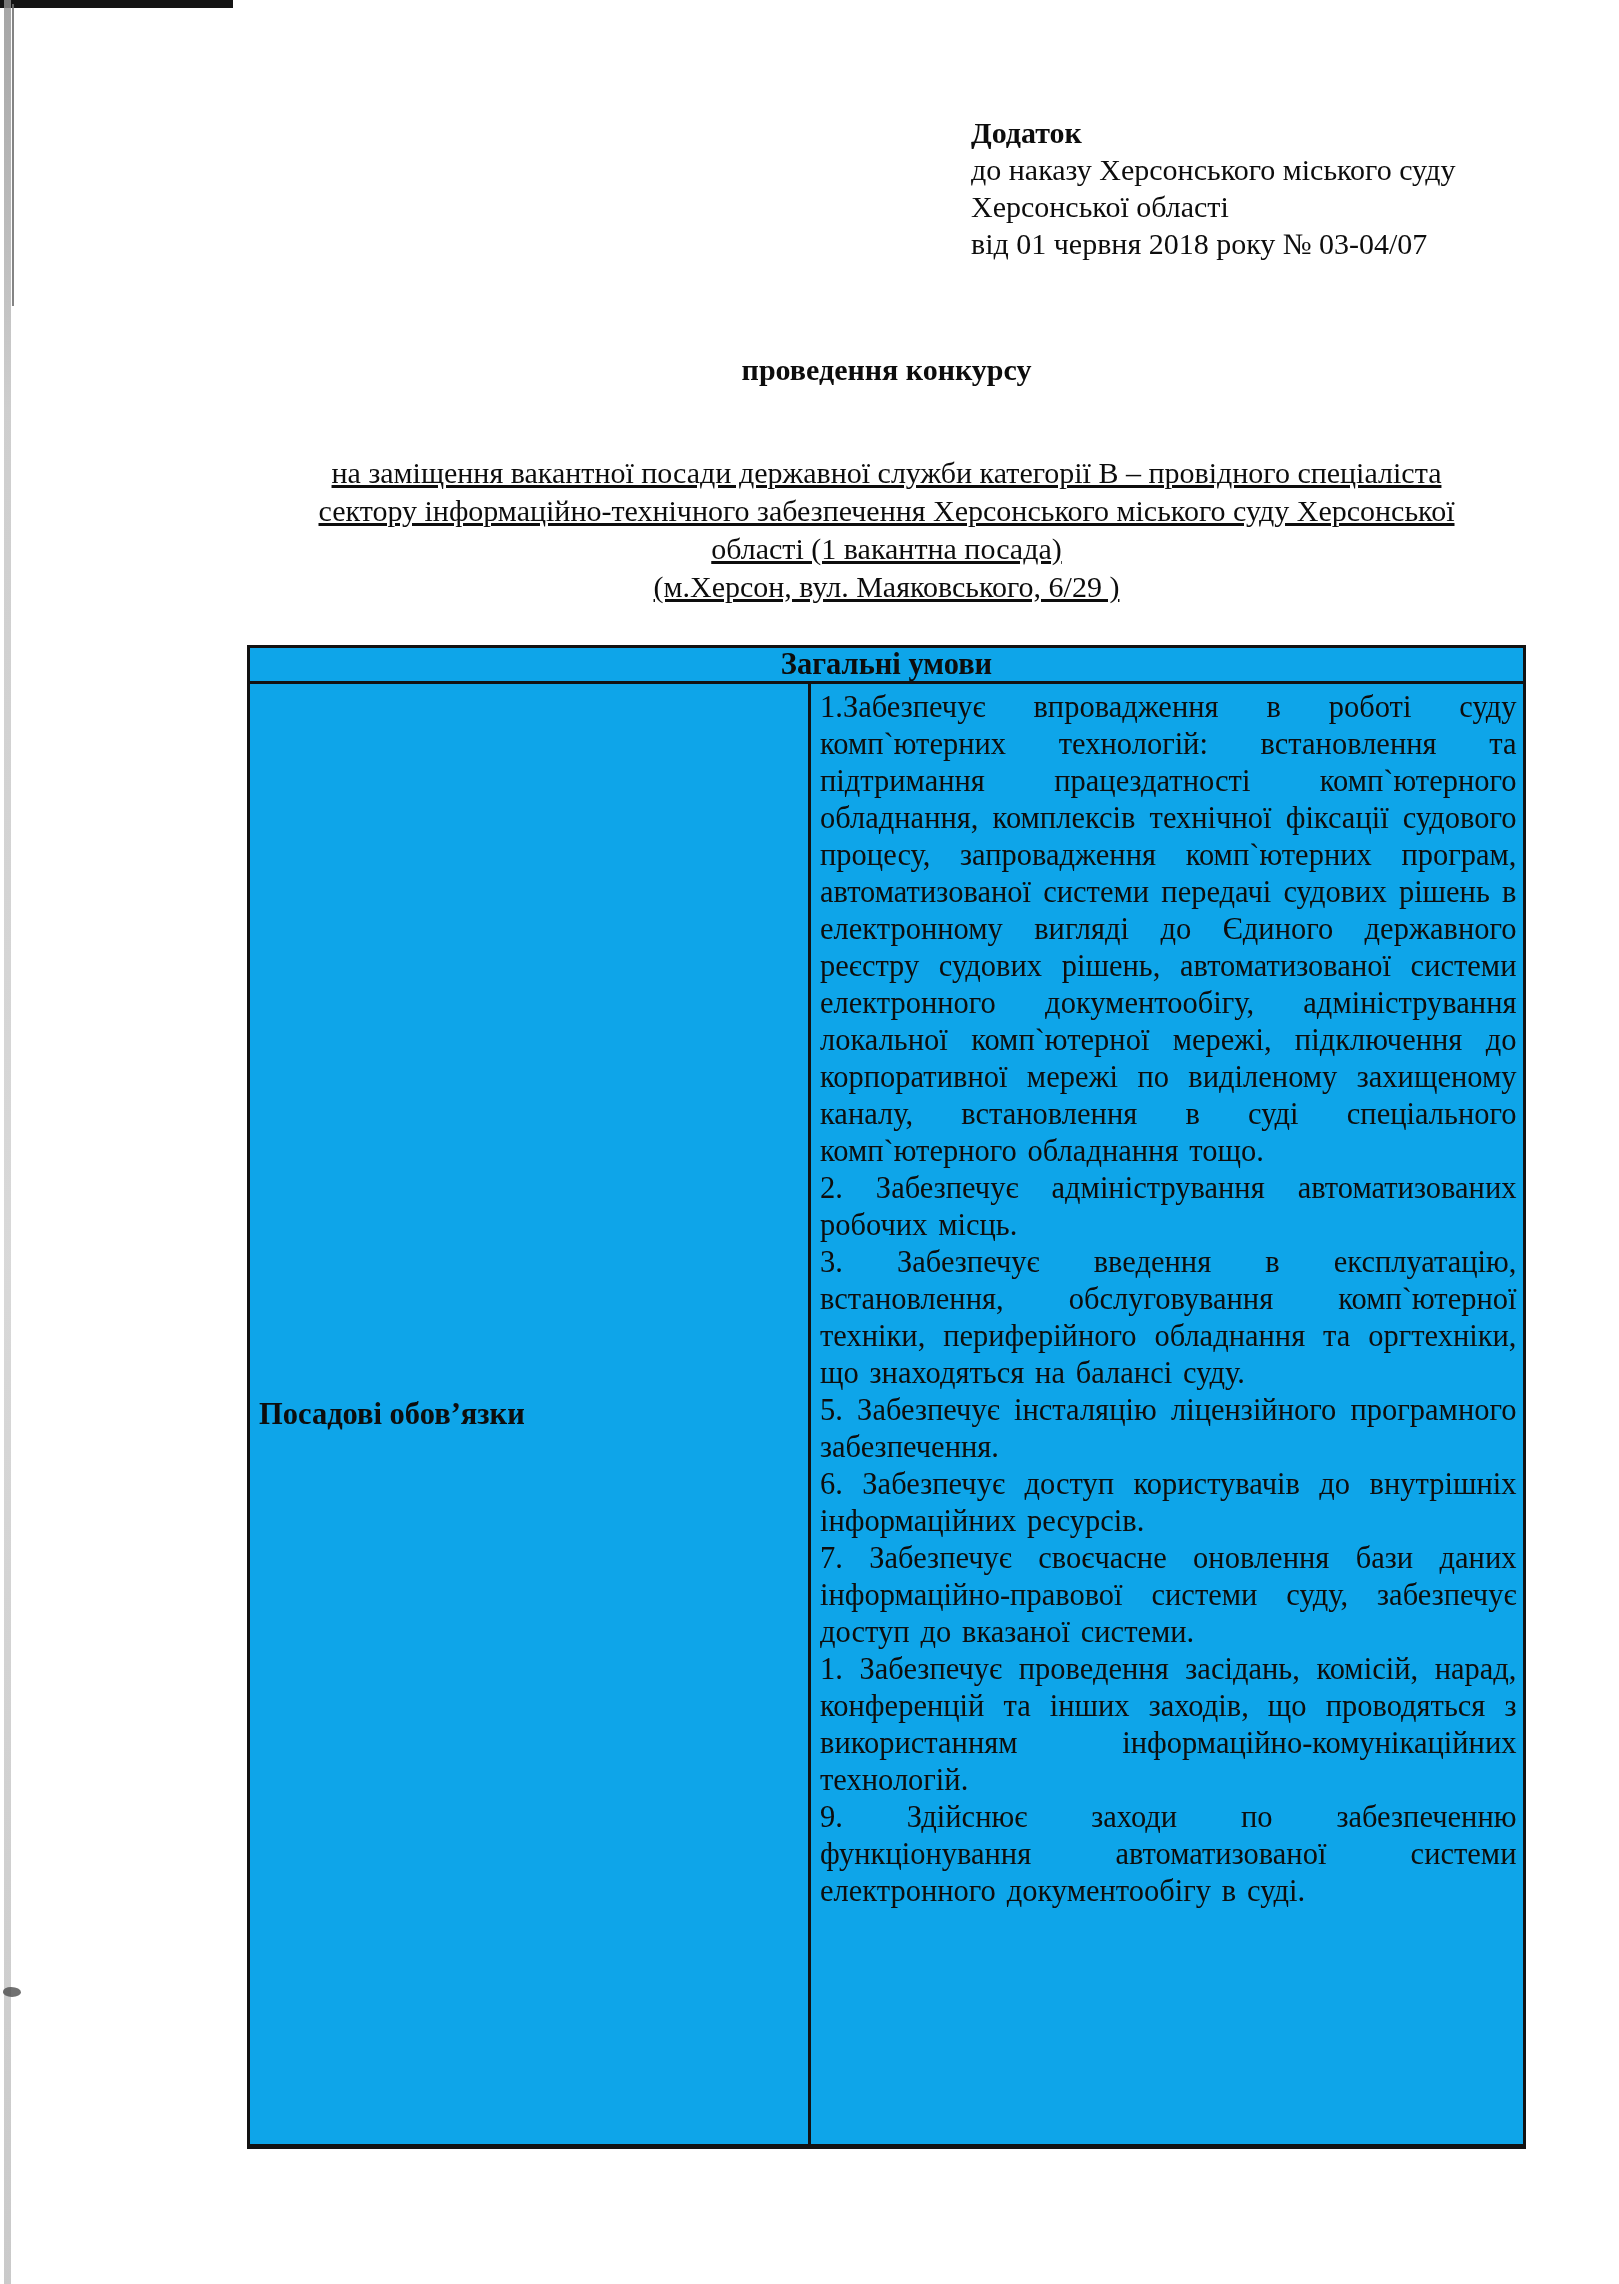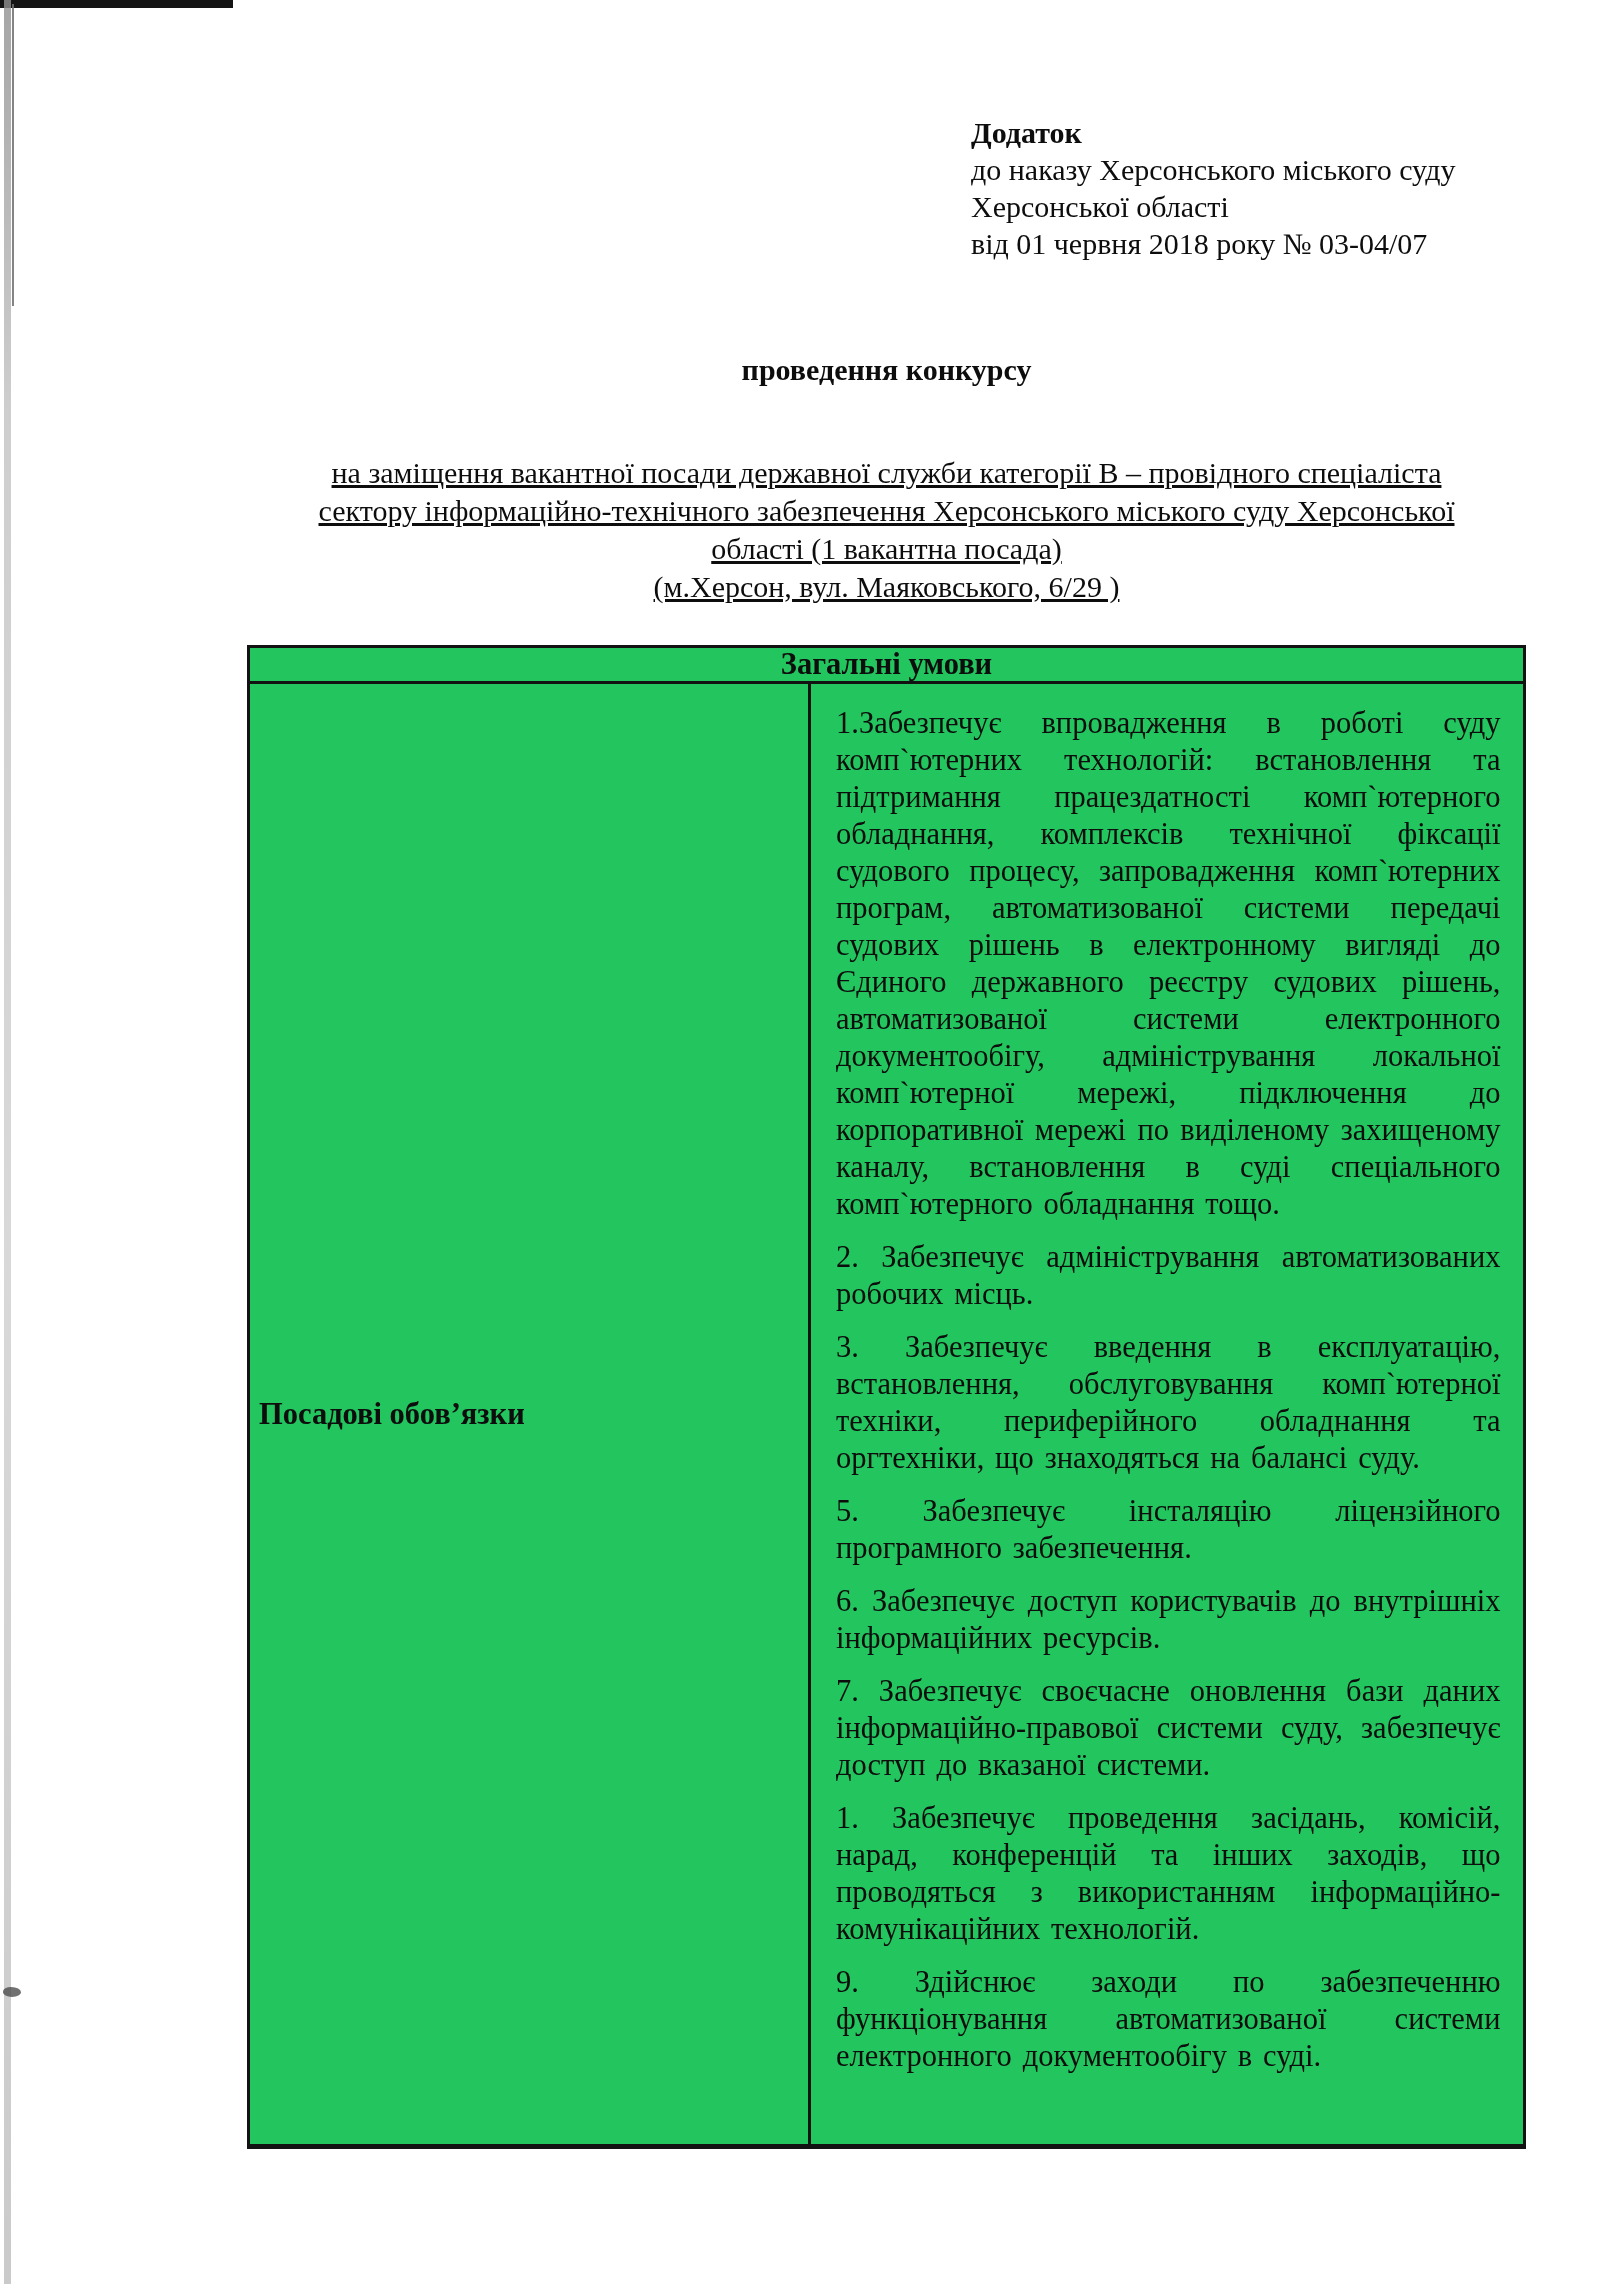--- a/index.html
+++ b/index.html
@@ -70,21 +70,21 @@
   }
   .intro div { white-space: nowrap; text-decoration: underline; }
 
   
   .court-table {
     position: absolute;
     left: 247px; top: 645px;
     width: 1279px;
     border: 3.9px solid #121212;
     border-bottom-width: 5.8px;
-    background: #22c55e;
+    background: #0ea5e9;
   }
   .table-header {
     height: 36px;
     border-bottom: 3.2px solid #121212;
     display: flex;
     align-items: center;
     justify-content: center;
     font-weight: bold;
     font-size: 30.5px;
   }
@@ -103,21 +103,21 @@
   }
   .cell-duties {
     flex: 1;
     padding: 5.2px 6.5px 0 9px;
     font-size: 30.5px;
     line-height: 37px;
     text-align: justify;
     word-spacing: 3.2px;
     overflow: hidden;
   }
-  .cell-duties p { margin: 16px; }
+  .cell-duties p { margin: 0; }
 </style>
 </head>
 <body>
 
 <div class="scan-top-bar"></div>
 <div class="scan-left-edge"></div>
 <div class="scan-left-edge-dark"></div>
 <div class="scan-speck"></div>
 
 <div class="appendix">

